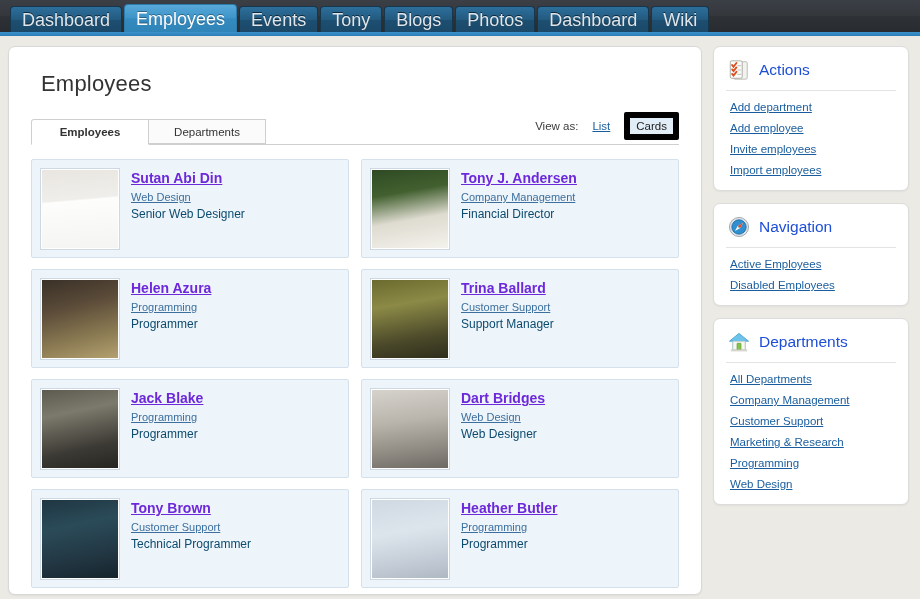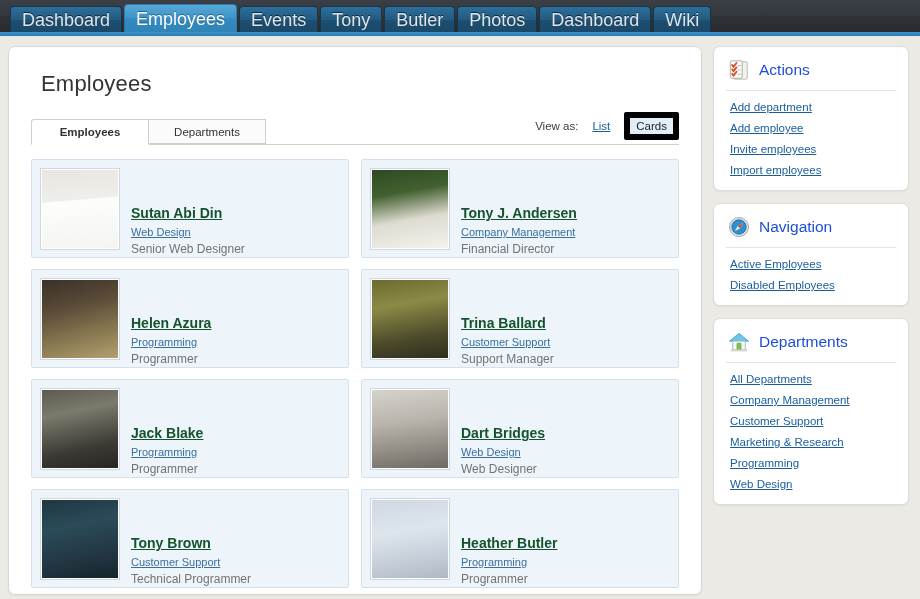--- a/index.html
+++ b/index.html
@@ -174,40 +174,39 @@
     width: 100%;
     height: 100%;
     background-size: cover;
     background-position: center 22%;
   }
   .einfo { padding-top: 2px; min-width: 0; }
   .ename {
     display: block;
     font-size: 14px;
     font-weight: bold;
-    color: #14532d;
+    color: #6d28d9;
     text-decoration: underline;
     margin-bottom: 5px;
     cursor: pointer;
     white-space: nowrap;
-    margin-top: 35px;
   }
   .edept {
     display: block;
     font-size: 11px;
     color: #3c6f9e;
     text-decoration: underline;
     margin-bottom: 4px;
     cursor: pointer;
     white-space: nowrap;
   }
   .etitle {
     display: block;
     font-size: 12px;
-    color: #737373;
+    color: #0c4a6e;
     white-space: nowrap;
   }
 
   
   #sidebar { width: 196px; display: flex; flex-direction: column; gap: 12px; }
   .panel {
     background: #ffffff;
     border: 1px solid #dcdcda;
     border-radius: 7px;
     padding: 10px 12px 14px 12px;
@@ -237,21 +236,21 @@
   }
 </style>
 </head>
 <body>
 
 <div id="topnav">
     <div class="navtab first">Dashboard</div>
     <div class="navtab active">Employees</div>
     <div class="navtab">Events</div>
     <div class="navtab">Tony</div>
-    <div class="navtab">Butler</div>
+    <div class="navtab">Blogs</div>
     <div class="navtab">Photos</div>
     <div class="navtab">Dashboard</div>
     <div class="navtab">Wiki</div>
   </div>
 
 <div id="page">
 
   <div id="main">
 
     <h1 id="page-title">Employees</h1>

